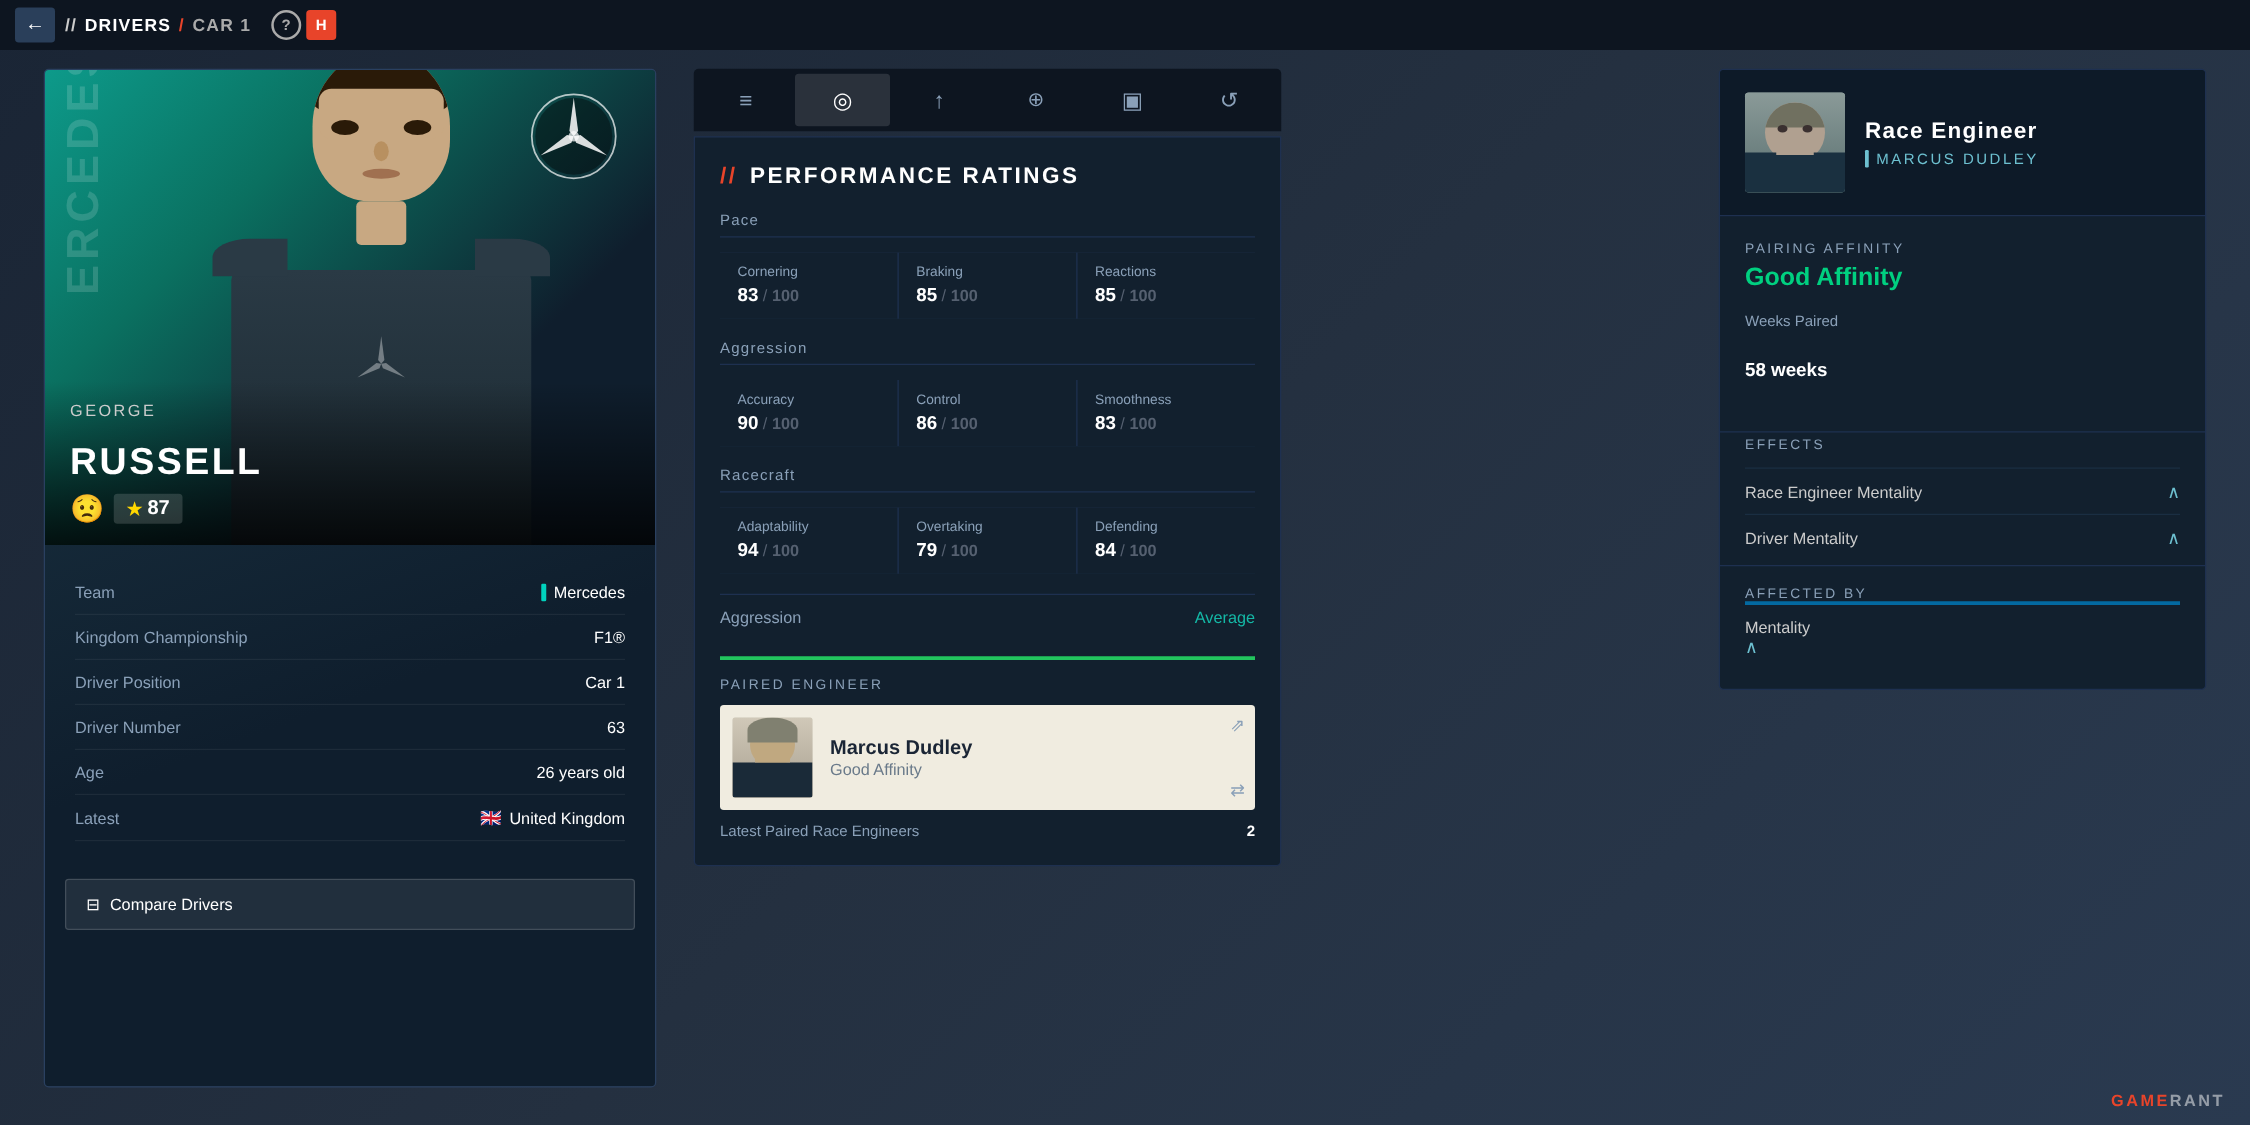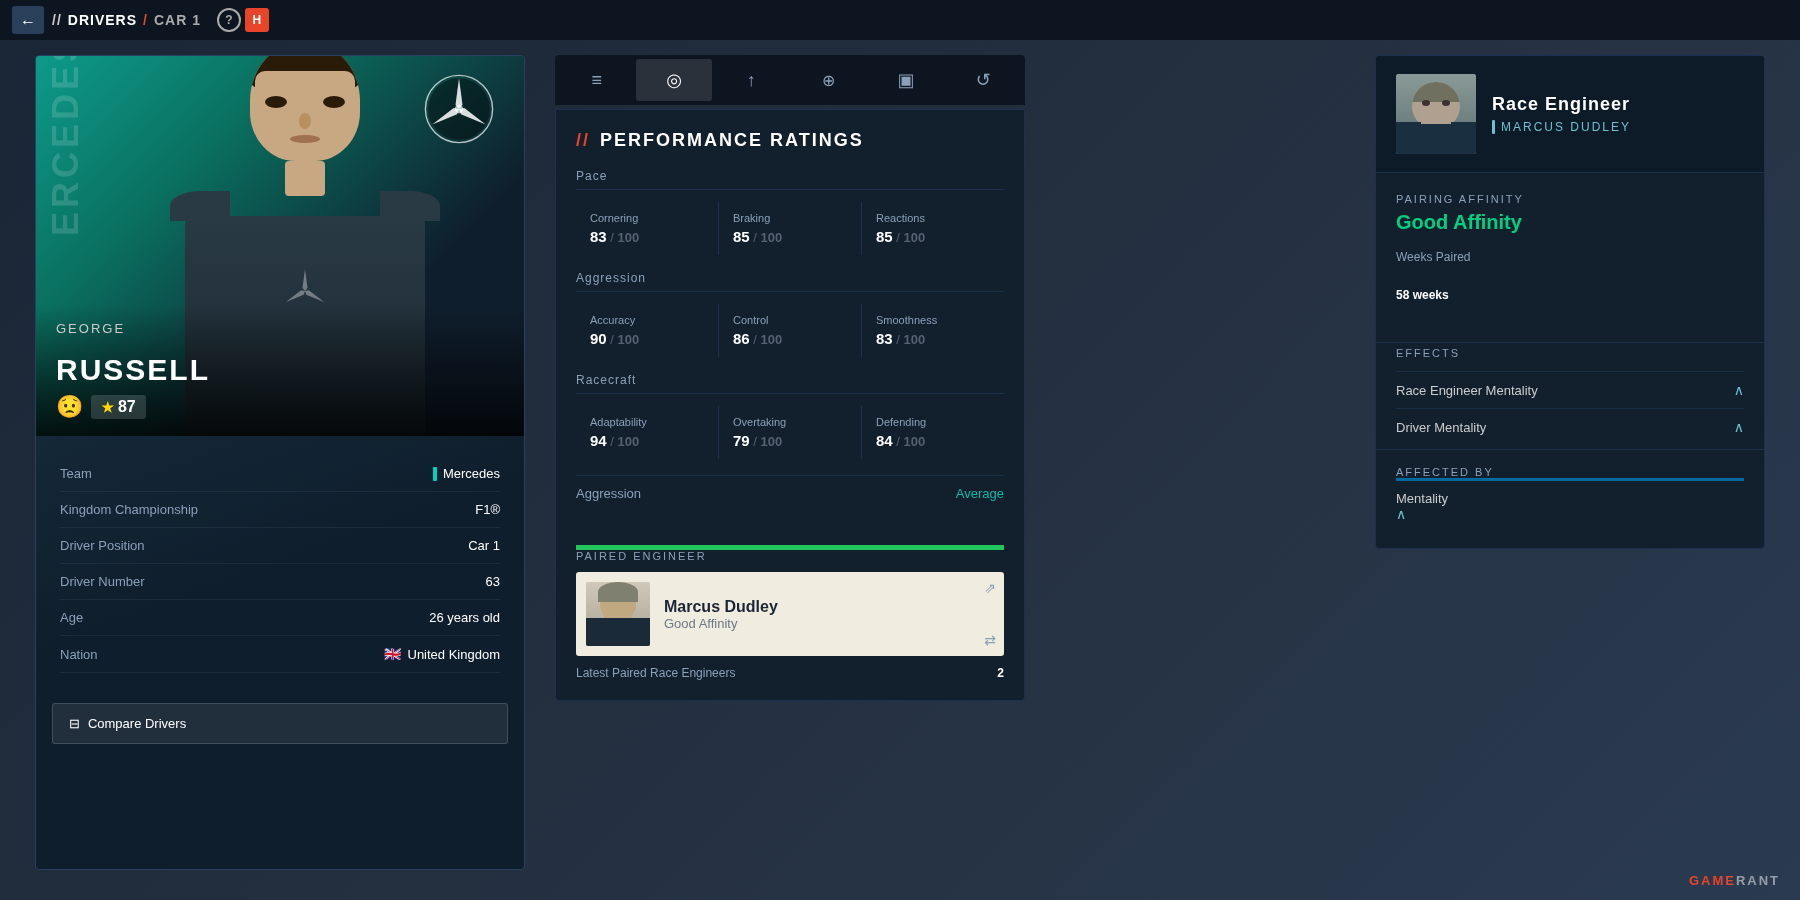--- a/index.html
+++ b/index.html
@@ -303,22 +303,23 @@
       align-items: center;
       padding: 10px 0;
       border-top: 1px solid #1e3050;
       margin-top: 4px;
       font-size: 13px;
     }
     .aggression-label { color: #8aa0b8; }
     .aggression-value { color: #14b8a6; font-weight: normal; }
 
     .paired-engineer-section {
-      margin-top: 34px;
-      border-top: 5px solid #22c55e;
+      margin-top: 14px;
+      border-top: 3px solid #22c55e;
+      padding-top: 14px;
     }
     .paired-label {
       font-size: 11px;
       letter-spacing: 2px;
       color: #8aa0b8;
       margin-bottom: 10px;
     }
     .engineer-card {
       background: #f0ece0;
       border-radius: 3px;
@@ -437,21 +438,21 @@
       font-weight: bold;
       color: #00d080;
       margin-bottom: 16px;
     }
     .weeks-label {
       font-size: 12px;
       color: #8aa0b8;
       margin-bottom: 4px;
     }
     .weeks-value {
-      font-size: 12px;
+      font-size: 15px;
       font-weight: bold;
       color: #fff;
       margin-bottom: 20px;
       margin-top: 24px;
     }
 
     .effects-section {
       border-top: 1px solid #1e3050;
       padding: 4px 20px;
     }
@@ -611,21 +612,21 @@
     </div>
     <div class="stat-row">
       <span class="stat-label">Driver Number</span>
       <span class="stat-value">63</span>
     </div>
     <div class="stat-row">
       <span class="stat-label">Age</span>
       <span class="stat-value">26 years old</span>
     </div>
     <div class="stat-row">
-      <span class="stat-label">Nation</span>
+      <span class="stat-label">Latest</span>
       <span class="stat-value team">
         <span class="flag-icon">🇬🇧</span>
         <span>United Kingdom</span>
       </span>
     </div>
   </div>
 
   <button class="compare-btn">
     <span>⊟</span>
     <span>Compare Drivers</span>

